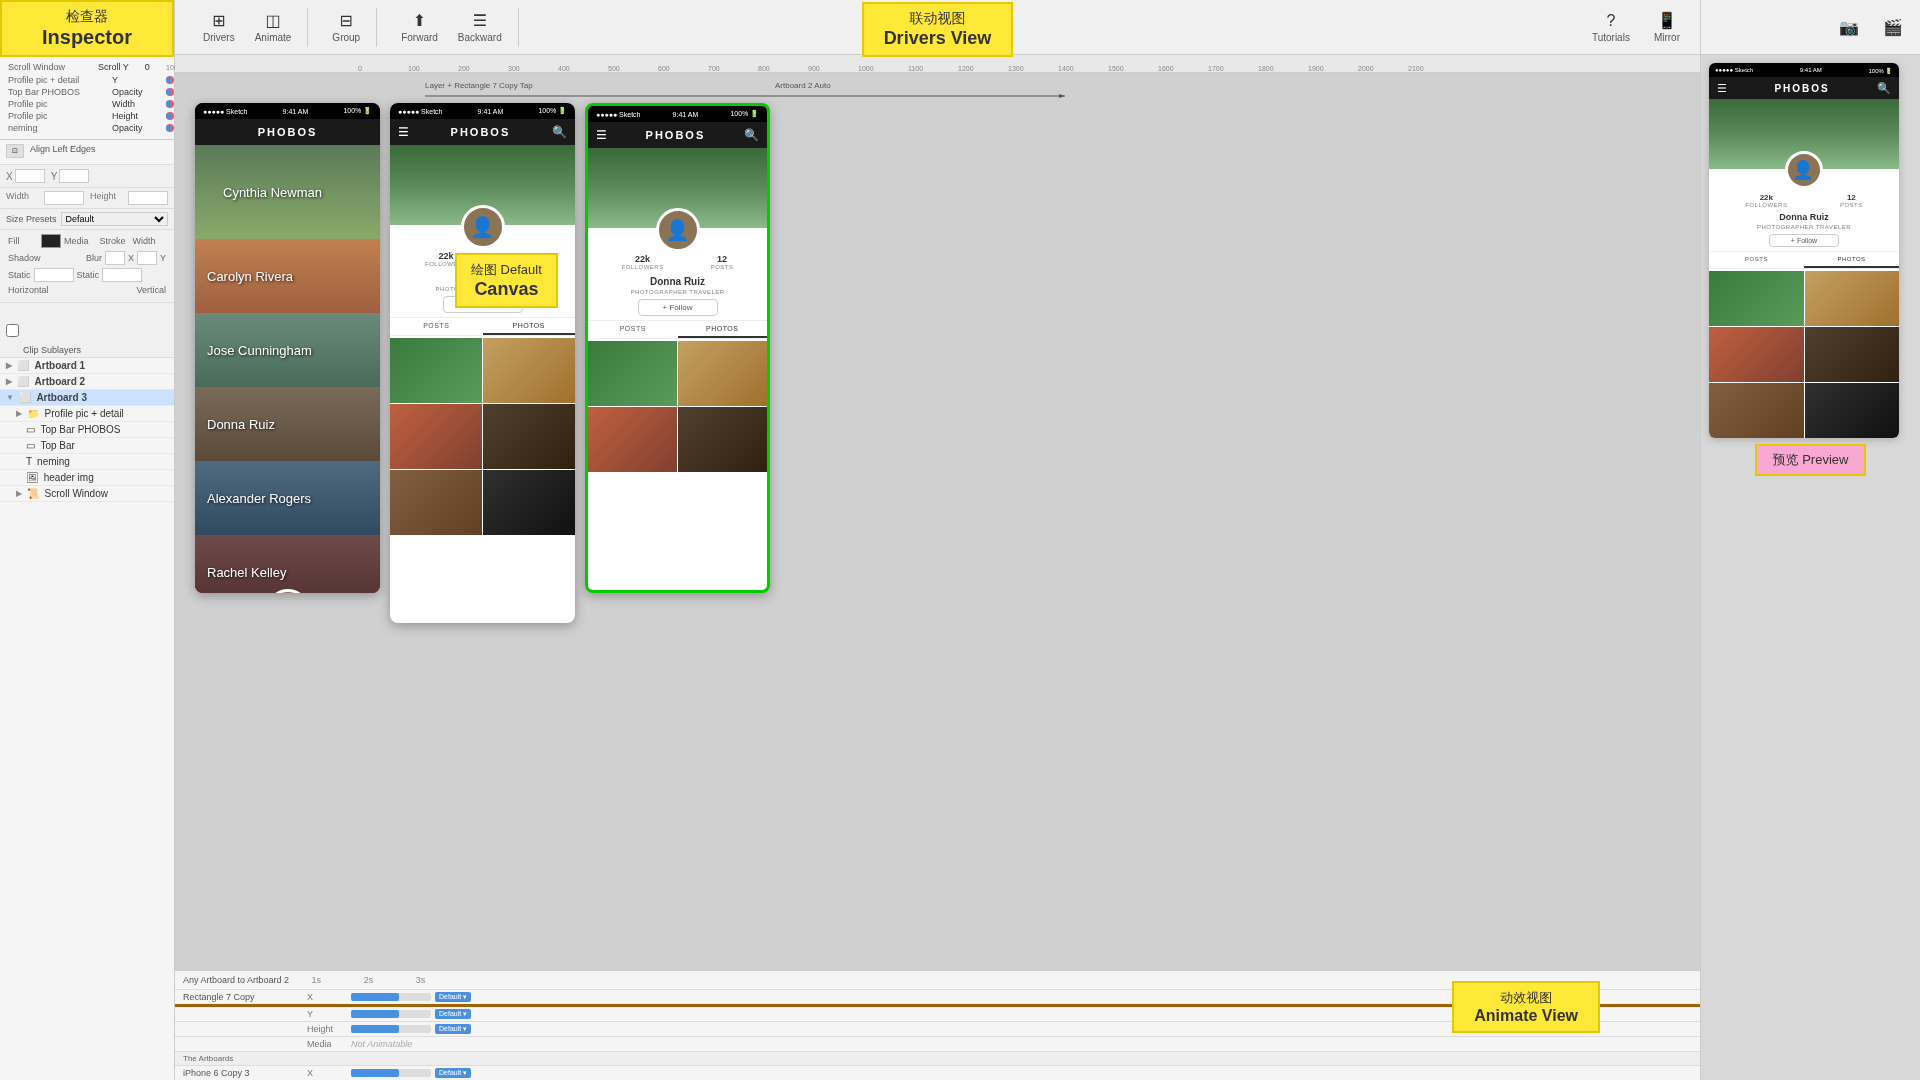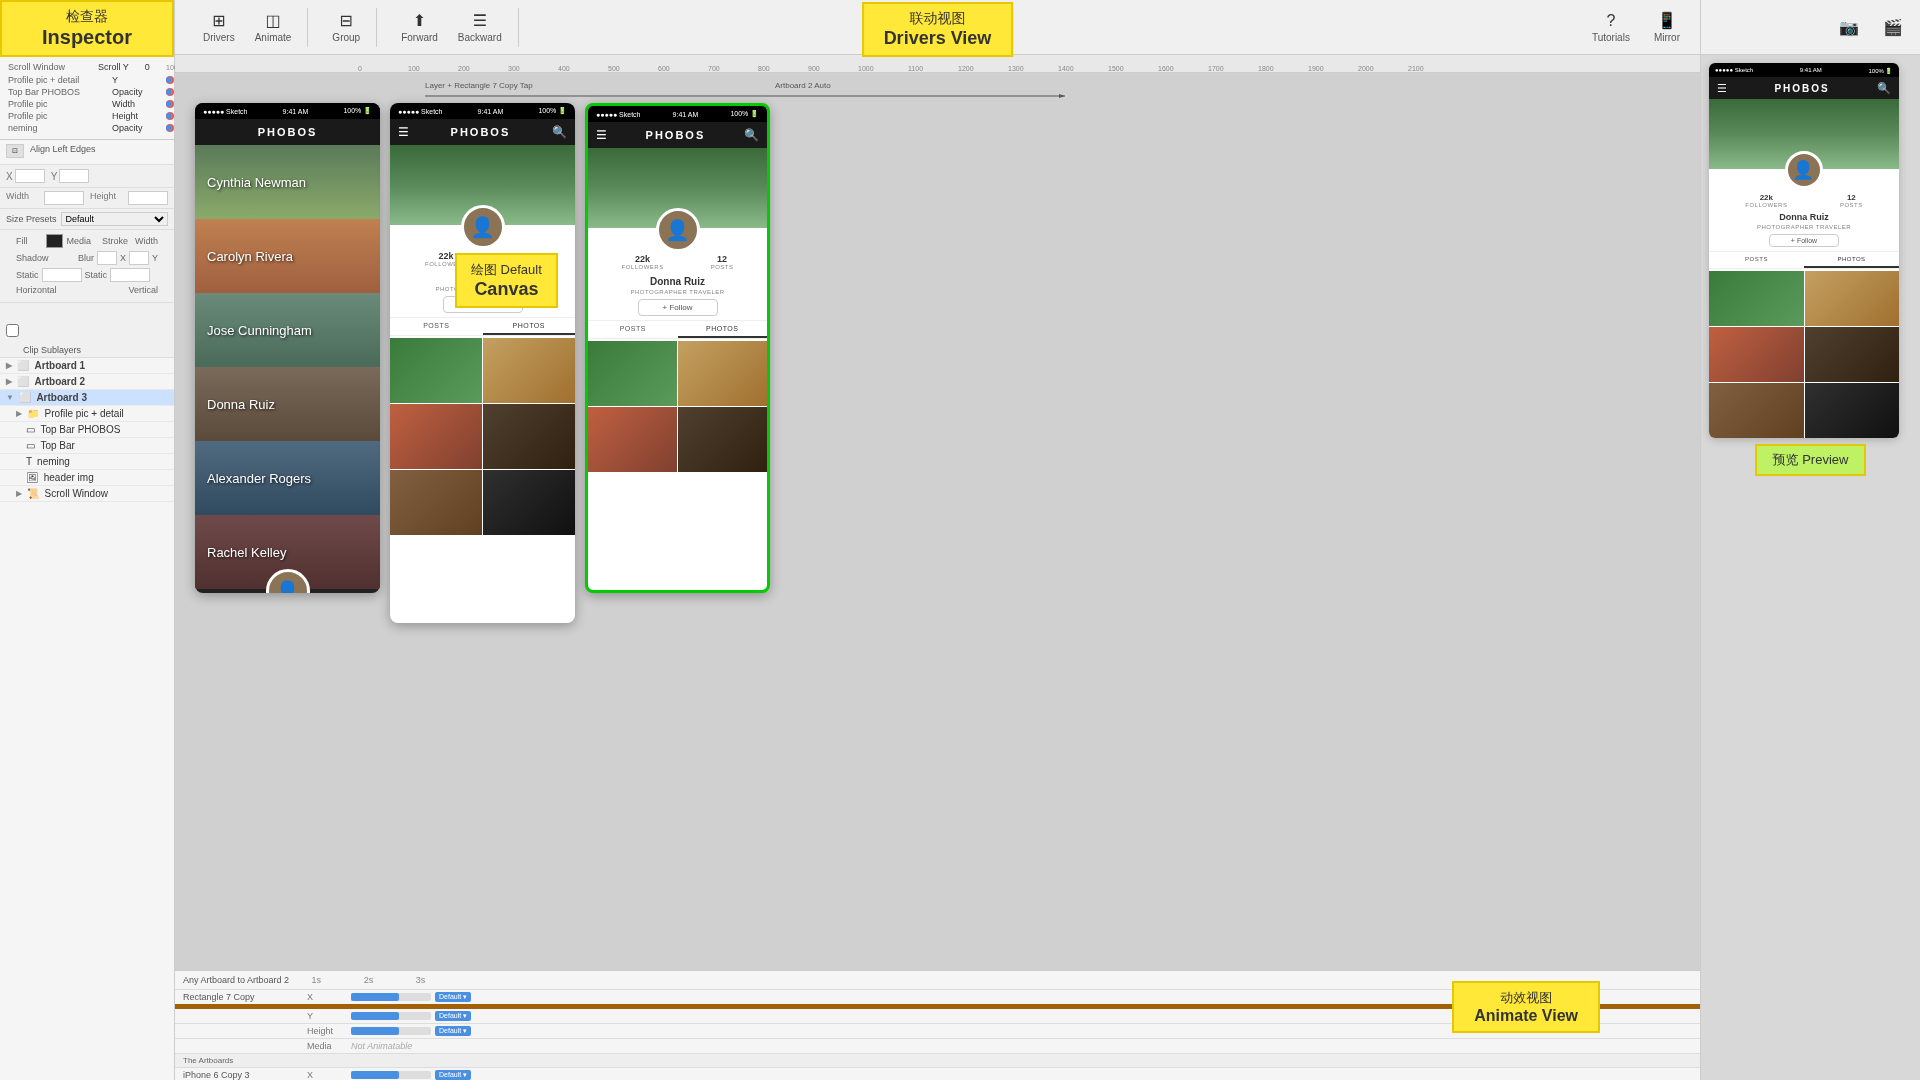--- a/index.html
+++ b/index.html
@@ -103,21 +103,21 @@
     }
     .size-presets-label { font-size: 9px; color: #555; }
     .size-presets-select {
       flex: 1;
       height: 14px;
       font-size: 9px;
       border: 1px solid #ccc;
     }
 
     #inspector-style {
-      padding: 4px 16px;
+      padding: 4px 8px;
       border-bottom: 1px solid #ddd;
     }
     .style-row {
       display: flex;
       gap: 3px;
       margin-bottom: 3px;
       align-items: center;
     }
     .style-label { font-size: 9px; color: #666; width: 30px; }
     .style-swatch {
@@ -652,21 +652,21 @@
             <span style="color:#fff;font-size:7px;">●●●●● Sketch</span>
             <span style="color:#fff;font-size:7px;">9:41 AM</span>
             <span style="color:#fff;font-size:7px;">100% 🔋</span>
           </div>
 
           <div style="background:#1a1a1a;height:26px;display:flex;align-items:center;justify-content:center;">
             <span style="color:#fff;font-size:11px;font-weight:700;letter-spacing:2px;">PHOBOS</span>
           </div>
 
           <div style="overflow:hidden;">
-            <div style="height:74px;position:relative;display:flex;align-items:center;padding:0 12px;">
+            <div style="height:94px;position:relative;display:flex;align-items:center;padding:0 28px;">
               <div style="position:absolute;inset:0;background:linear-gradient(180deg,#5a7a5a,#8aaa6a);"></div>
               <span style="position:relative;color:#fff;font-size:13px;font-weight:500;text-shadow:1px 1px 3px rgba(0,0,0,0.8);">Cynthia Newman</span>
             </div>
             <div style="height:74px;position:relative;display:flex;align-items:center;padding:0 12px;">
               <div style="position:absolute;inset:0;background:linear-gradient(180deg,#c08050,#a06040);"></div>
               <span style="position:relative;color:#fff;font-size:13px;font-weight:500;text-shadow:1px 1px 3px rgba(0,0,0,0.8);">Carolyn Rivera</span>
             </div>
             <div style="height:74px;position:relative;display:flex;align-items:center;padding:0 12px;">
               <div style="position:absolute;inset:0;background:linear-gradient(180deg,#6a8a7a,#4a6a5a);"></div>
               <span style="position:relative;color:#fff;font-size:13px;font-weight:500;text-shadow:1px 1px 3px rgba(0,0,0,0.8);">Jose Cunningham</span>
@@ -787,21 +787,21 @@
         <div class="en">Animate View</div>
       </div>
 
       <div style="padding:4px 8px;font-size:9px;color:#555;border-bottom:1px solid #ddd;">
         <span>Any Artboard to Artboard 2</span>
         <span style="margin-left:20px;color:#888;">1s</span>
         <span style="margin-left:40px;color:#888;">2s</span>
         <span style="margin-left:40px;color:#888;">3s</span>
       </div>
 
-      <div style="display:flex;padding:2px 8px;gap:4px;border-bottom:5px solid #a16207;">
+      <div style="display:flex;padding:2px 8px;gap:4px;border-bottom:3px solid #a16207;">
         <span style="width:120px;font-size:9px;color:#555;">Rectangle 7 Copy</span>
         <span style="width:40px;font-size:9px;color:#777;">X</span>
         <div style="width:80px;height:8px;background:#ddd;border-radius:2px;align-self:center;">
           <div style="width:60%;height:100%;background:#4a90e2;border-radius:2px;"></div>
         </div>
         <span style="font-size:7px;background:#4a90e2;color:#fff;padding:1px 4px;border-radius:2px;align-self:center;">Default ▾</span>
       </div>
       <div style="display:flex;padding:2px 8px;gap:4px;border-bottom:1px solid #ddd;">
         <span style="width:120px;font-size:9px;color:#555;"></span>
         <span style="width:40px;font-size:9px;color:#777;">Y</span>
@@ -891,21 +891,21 @@
               <div style="height:55px;background:linear-gradient(135deg,#3a7a3a,#5a9a5a);"></div>
               <div style="height:55px;background:linear-gradient(135deg,#c4a060,#a07030);"></div>
               <div style="height:55px;background:linear-gradient(135deg,#c06040,#804030);"></div>
               <div style="height:55px;background:linear-gradient(135deg,#504030,#302010);"></div>
               <div style="height:55px;background:linear-gradient(135deg,#806040,#604020);"></div>
               <div style="height:55px;background:linear-gradient(135deg,#303030,#101010);"></div>
             </div>
           </div>
         </div>
         <div id="preview-label-container">
-          <div style="background:#bef264;border:2px solid #E6C800;padding:5px 16px;text-align:center;display:inline-block;">
+          <div style="background:#f9a8d4;border:2px solid #E6C800;padding:5px 16px;text-align:center;display:inline-block;">
             <div style="font-size:13px;font-weight:500;">预览 Preview</div>
           </div>
         </div>
       </div>
     </div>
   </div>
 
 </div>
 
 </body></html>

